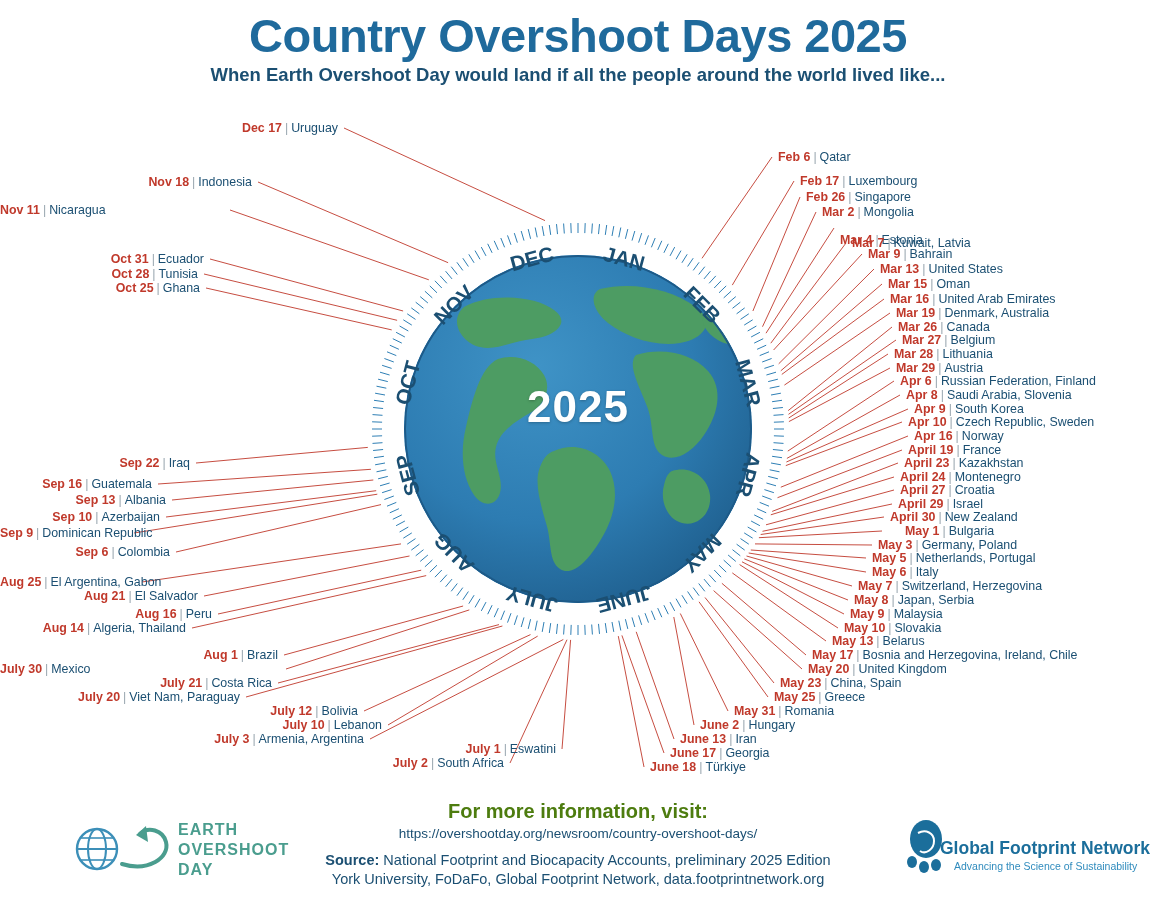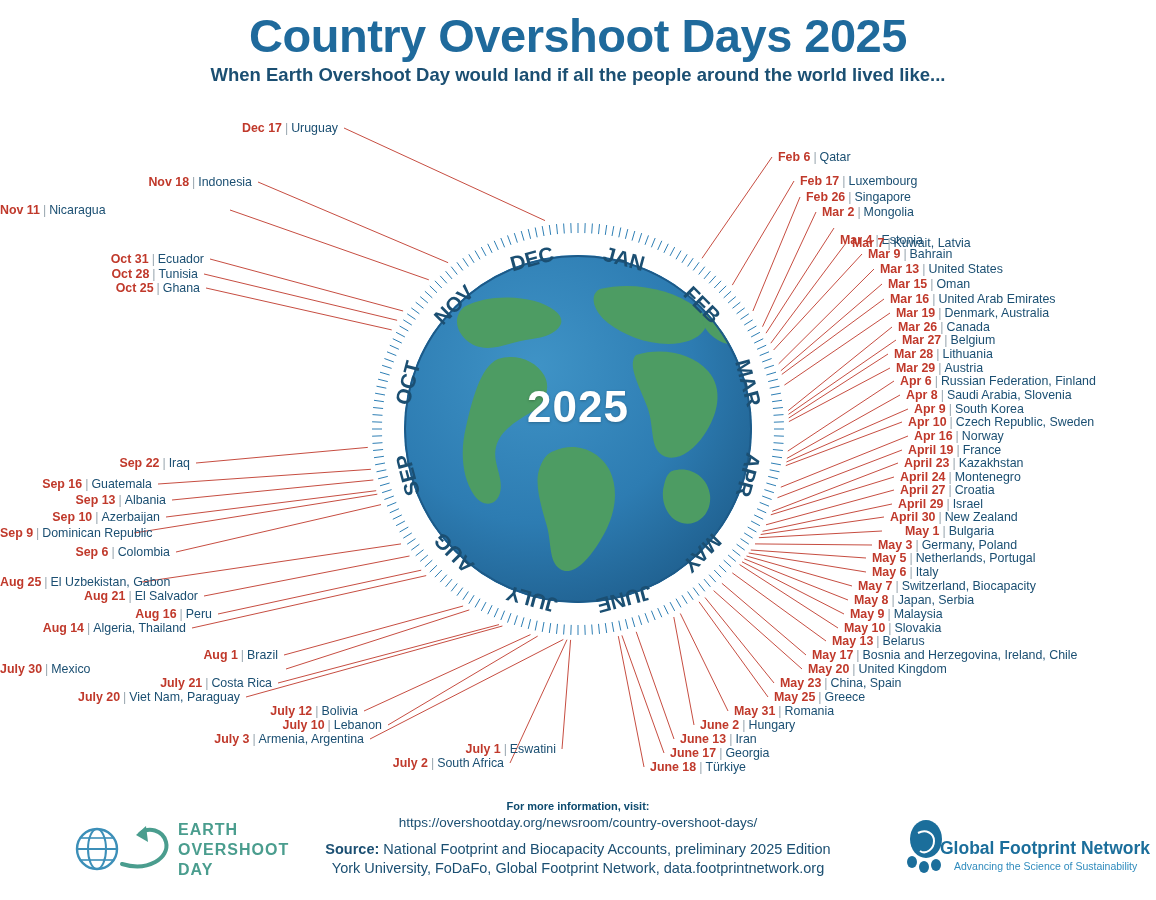--- a/index.html
+++ b/index.html
@@ -45,21 +45,21 @@
   
   .lbl{
     position:absolute;font-size:12.4px;white-space:nowrap;line-height:14px;
   }
   .lbl .d{color:#c0392b;font-weight:bold;}
   .lbl .sep{color:#9aa7b0;padding:0 3px;}
   .lbl .c{color:#1b4f72;}
   .lines{position:absolute;left:0;top:0;width:1156px;height:900px;pointer-events:none;}
   
   .footer{position:absolute;left:0;top:800px;width:1156px;text-align:center;}
-  .f1{font-size:11px;font-weight:bold;color:#0c4a6e;}
+  .f1{font-size:20px;font-weight:bold;color:#4d7c0f;}
   .f2{font-size:13.5px;color:#1b4f72;margin-top:3px;}
   .f3{font-size:14.5px;color:#1b4f72;margin-top:10px;line-height:19px;}
   .eodlogo{position:absolute;left:62px;top:818px;width:250px;height:62px;}
   .eodtext{position:absolute;left:178px;top:820px;font-size:16px;font-weight:bold;color:#4a9d8e;line-height:20px;letter-spacing:1px;}
   .gfnlogo{position:absolute;left:900px;top:815px;width:230px;height:70px;}
   .gfntext{position:absolute;left:940px;top:838px;font-size:17.5px;color:#1b6e9b;font-weight:bold;}
   .gfnsub{position:absolute;left:942px;top:860px;font-size:10.5px;color:#2f8bbd;padding-left:12px;}
 </style>
 </head>
 <body>
@@ -393,21 +393,21 @@
     <div class="lbl" style="top: 443px; left: 908px;"><span class="d">April 19</span><span class="sep">|</span><span class="c">France</span></div>
     <div class="lbl" style="top: 456px; left: 904px;"><span class="d">April 23</span><span class="sep">|</span><span class="c">Kazakhstan</span></div>
     <div class="lbl" style="top: 470px; left: 900px;"><span class="d">April 24</span><span class="sep">|</span><span class="c">Montenegro</span></div>
     <div class="lbl" style="top: 483px; left: 900px;"><span class="d">April 27</span><span class="sep">|</span><span class="c">Croatia</span></div>
     <div class="lbl" style="top: 497px; left: 898px;"><span class="d">April 29</span><span class="sep">|</span><span class="c">Israel</span></div>
     <div class="lbl" style="top: 510px; left: 890px;"><span class="d">April 30</span><span class="sep">|</span><span class="c">New Zealand</span></div>
     <div class="lbl" style="top: 524px; left: 888px; padding-left: 17px;"><span class="d">May 1</span><span class="sep">|</span><span class="c">Bulgaria</span></div>
     <div class="lbl" style="top: 538px; left: 878px;"><span class="d">May 3</span><span class="sep">|</span><span class="c">Germany, Poland</span></div>
     <div class="lbl" style="top: 551px; left: 872px;"><span class="d">May 5</span><span class="sep">|</span><span class="c">Netherlands, Portugal</span></div>
     <div class="lbl" style="top: 565px; left: 872px;"><span class="d">May 6</span><span class="sep">|</span><span class="c">Italy</span></div>
-    <div class="lbl" style="top: 579px; left: 858px;"><span class="d">May 7</span><span class="sep">|</span><span class="c">Switzerland, Biocapacity</span></div>
+    <div class="lbl" style="top: 579px; left: 858px;"><span class="d">May 7</span><span class="sep">|</span><span class="c">Switzerland, Herzegovina</span></div>
     <div class="lbl" style="top: 593px; left: 854px;"><span class="d">May 8</span><span class="sep">|</span><span class="c">Japan, Serbia</span></div>
     <div class="lbl" style="top: 607px; left: 850px;"><span class="d">May 9</span><span class="sep">|</span><span class="c">Malaysia</span></div>
     <div class="lbl" style="top: 621px; left: 844px; text-align: right;"><span class="d">May 10</span><span class="sep">|</span><span class="c">Slovakia</span></div>
     <div class="lbl" style="top: 634px; left: 832px;"><span class="d">May 13</span><span class="sep">|</span><span class="c">Belarus</span></div>
     <div class="lbl" style="top: 648px; left: 812px;"><span class="d">May 17</span><span class="sep">|</span><span class="c">Bosnia and Herzegovina, Ireland, Chile</span></div>
     <div class="lbl" style="top: 662px; left: 808px;"><span class="d">May 20</span><span class="sep">|</span><span class="c">United Kingdom</span></div>
     <div class="lbl" style="top: 676px; left: 780px;"><span class="d">May 23</span><span class="sep">|</span><span class="c">China, Spain</span></div>
     <div class="lbl" style="top: 690px; left: 774px;"><span class="d">May 25</span><span class="sep">|</span><span class="c">Greece</span></div>
     <div class="lbl" style="top: 704px; left: 734px;"><span class="d">May 31</span><span class="sep">|</span><span class="c">Romania</span></div>
     <div class="lbl" style="top: 718px; left: 700px;"><span class="d">June 2</span><span class="sep">|</span><span class="c">Hungary</span></div>
@@ -419,21 +419,21 @@
     <div class="lbl" style="top: 732px; left: 0px; width: 364px; text-align: right;"><span class="d">July 3</span><span class="sep">|</span><span class="c">Armenia, Argentina</span></div>
     <div class="lbl" style="top: 718px; left: 0px; width: 382px; text-align: right;"><span class="d">July 10</span><span class="sep">|</span><span class="c">Lebanon</span></div>
     <div class="lbl" style="top: 704px; left: 0px; width: 358px; text-align: right;"><span class="d">July 12</span><span class="sep">|</span><span class="c">Bolivia</span></div>
     <div class="lbl" style="top: 690px; left: 0px; width: 240px; text-align: right;"><span class="d">July 20</span><span class="sep">|</span><span class="c">Viet Nam, Paraguay</span></div>
     <div class="lbl" style="top: 676px; left: 0px; width: 272px; text-align: right;"><span class="d">July 21</span><span class="sep">|</span><span class="c">Costa Rica</span></div>
     <div class="lbl" style="top: 662px; left: 0px; width: 280px; "><span class="d">July 30</span><span class="sep">|</span><span class="c">Mexico</span></div>
     <div class="lbl" style="top: 648px; left: 0px; width: 278px; text-align: right;"><span class="d">Aug 1</span><span class="sep">|</span><span class="c">Brazil</span></div>
     <div class="lbl" style="top: 621px; left: 0px; width: 186px; text-align: right;"><span class="d">Aug 14</span><span class="sep">|</span><span class="c">Algeria, Thailand</span></div>
     <div class="lbl" style="top: 607px; left: 0px; width: 212px; text-align: right;"><span class="d">Aug 16</span><span class="sep">|</span><span class="c">Peru</span></div>
     <div class="lbl" style="top: 589px; left: 0px; width: 198px; text-align: right;"><span class="d">Aug 21</span><span class="sep">|</span><span class="c">El Salvador</span></div>
-    <div class="lbl" style="top: 575px; left: 0px; width: 136px; text-align: right;"><span class="d">Aug 25</span><span class="sep">|</span><span class="c">El Uzbekistan, Gabon</span></div>
+    <div class="lbl" style="top: 575px; left: 0px; width: 136px; text-align: right;"><span class="d">Aug 25</span><span class="sep">|</span><span class="c">El Argentina, Gabon</span></div>
     <div class="lbl" style="top: 545px; left: 0px; width: 170px; text-align: right;"><span class="d">Sep 6</span><span class="sep">|</span><span class="c">Colombia</span></div>
     <div class="lbl" style="top: 526px; left: 0px; width: 128px; text-align: right;"><span class="d">Sep 9</span><span class="sep">|</span><span class="c">Dominican Republic</span></div>
     <div class="lbl" style="top: 510px; left: 0px; width: 160px; text-align: right;"><span class="d">Sep 10</span><span class="sep">|</span><span class="c">Azerbaijan</span></div>
     <div class="lbl" style="top: 493px; left: 0px; width: 166px; text-align: right;"><span class="d">Sep 13</span><span class="sep">|</span><span class="c">Albania</span></div>
     <div class="lbl" style="top: 477px; left: 0px; width: 152px; text-align: right;"><span class="d">Sep 16</span><span class="sep">|</span><span class="c">Guatemala</span></div>
     <div class="lbl" style="top: 456px; left: 0px; width: 190px; text-align: right;"><span class="d">Sep 22</span><span class="sep">|</span><span class="c">Iraq</span></div>
     <div class="lbl" style="top: 281px; left: 0px; width: 200px; text-align: right;"><span class="d">Oct 25</span><span class="sep">|</span><span class="c">Ghana</span></div>
     <div class="lbl" style="top: 267px; left: 0px; width: 198px; text-align: right;"><span class="d">Oct 28</span><span class="sep">|</span><span class="c">Tunisia</span></div>
     <div class="lbl" style="top: 252px; left: 0px; width: 204px; text-align: right;"><span class="d">Oct 31</span><span class="sep">|</span><span class="c">Ecuador</span></div>
     <div class="lbl" style="top: 203px; left: 0px; width: 224px; text-align: left;"><span class="d">Nov 11</span><span class="sep">|</span><span class="c">Nicaragua</span></div>

